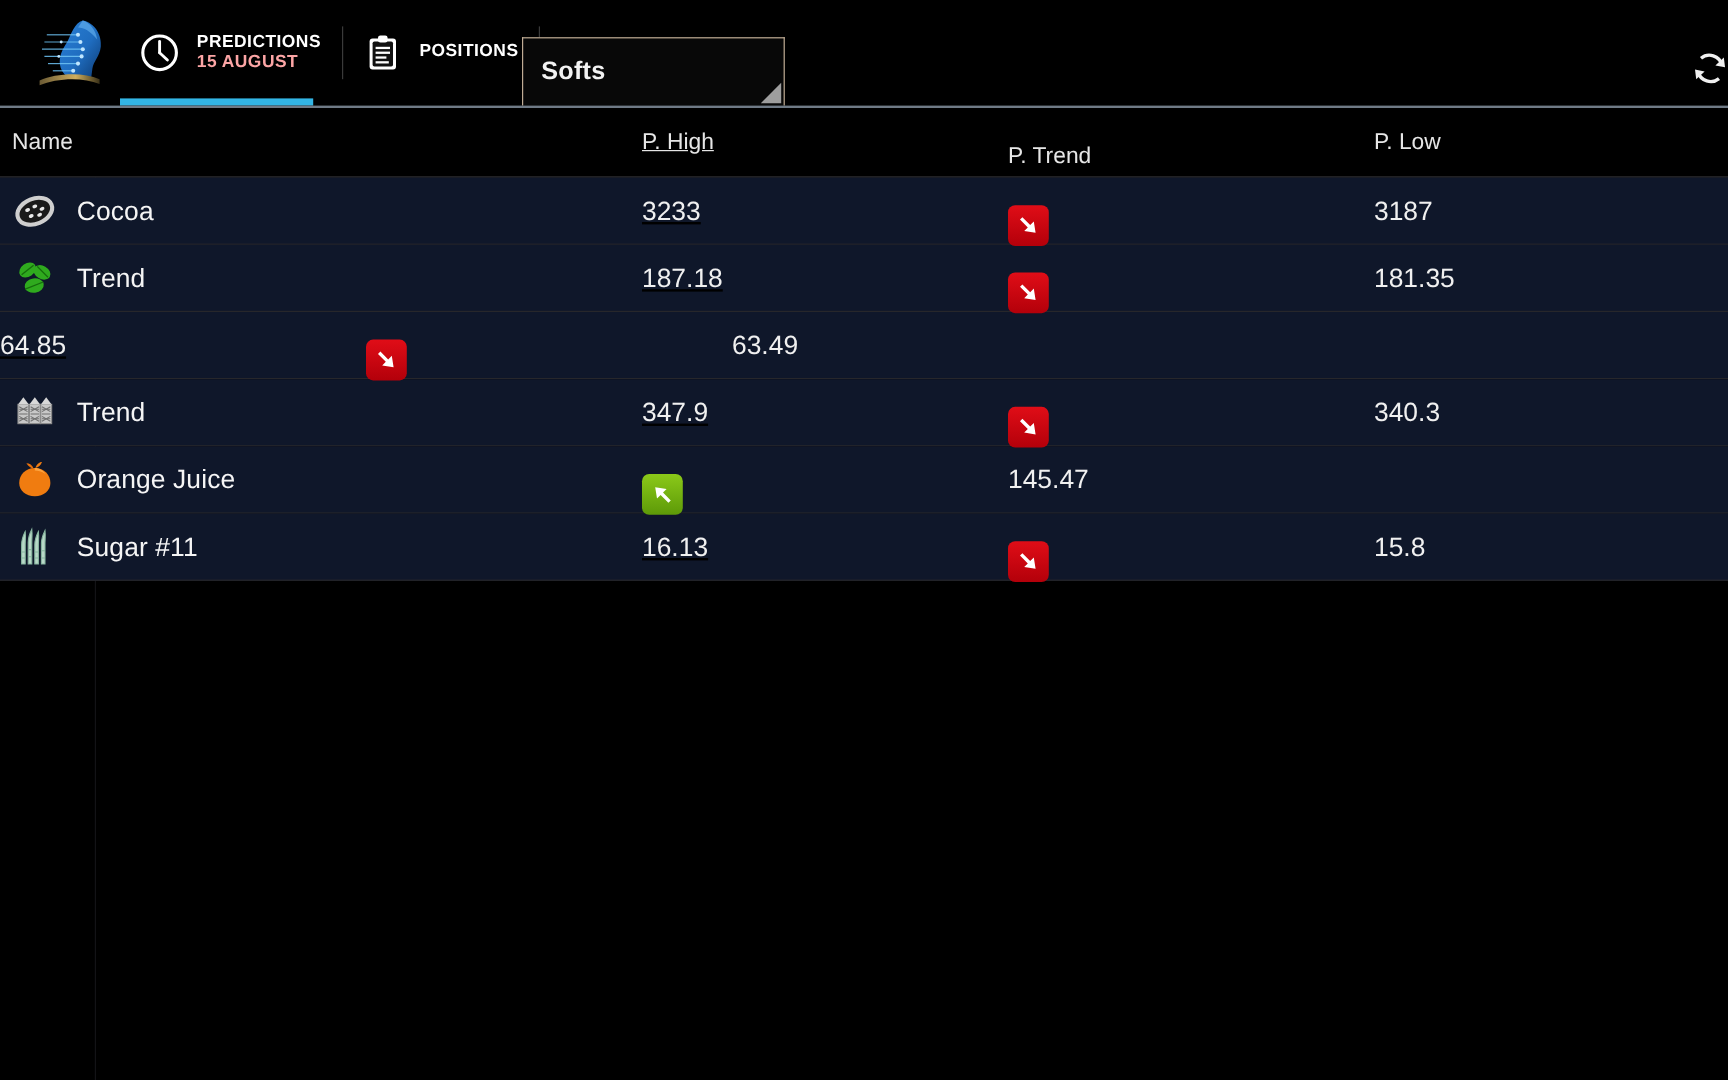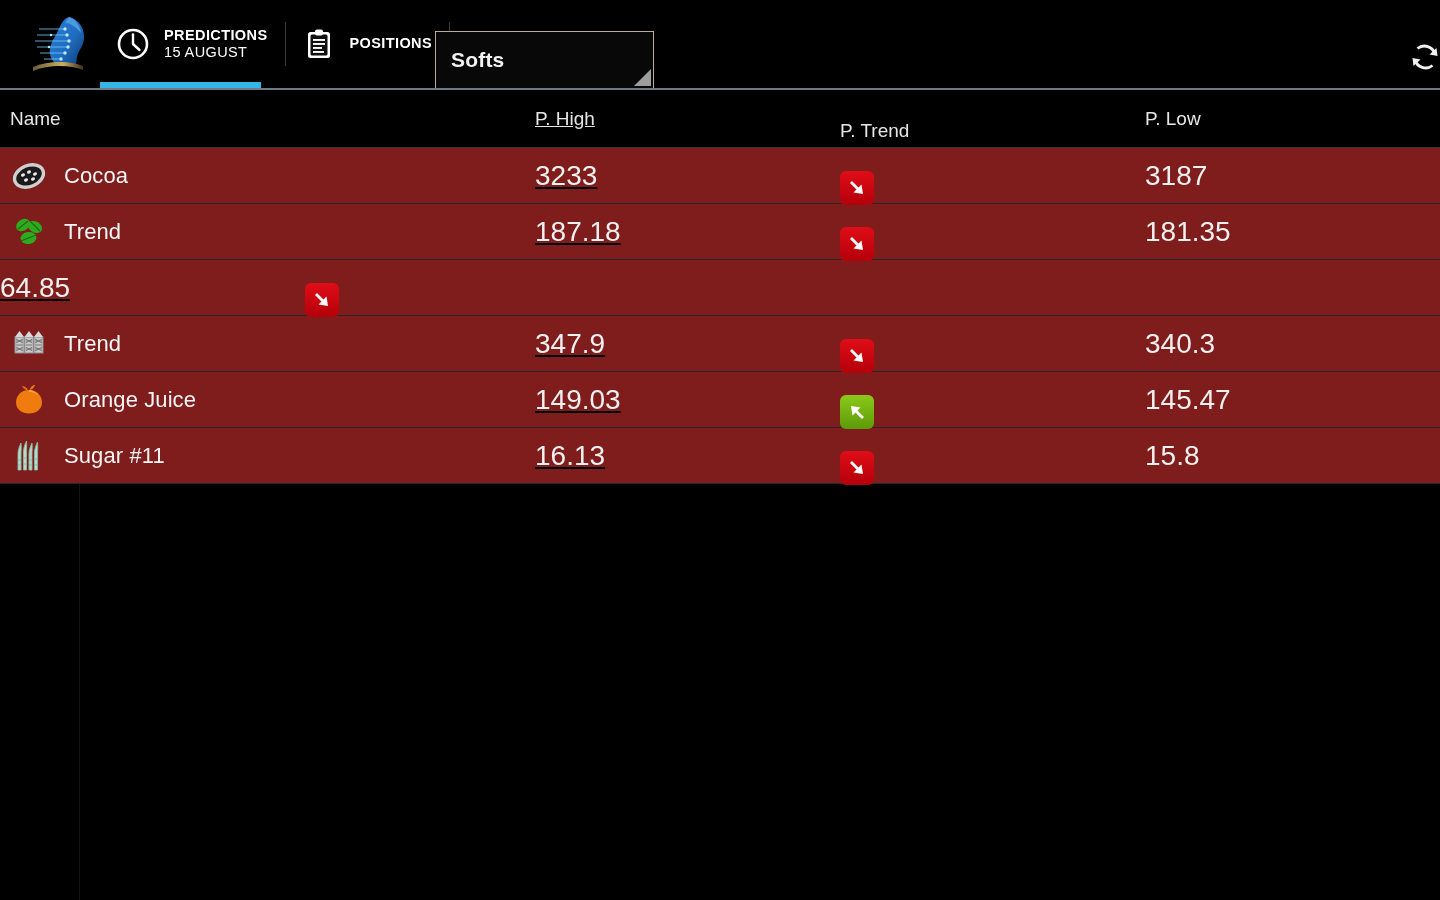--- a/index.html
+++ b/index.html
@@ -48,21 +48,21 @@
     position:absolute; right:0; top:22px; width:1px; height:44px;
     background:#3a3a3a;
   }
   .tab-icon { width:34px; height:34px; flex:0 0 34px; display:block; }
   .tab-labels { display:flex; flex-direction:column; justify-content:center; line-height:1.18; }
   .tab-title {
     font-size:14.5px; font-weight:bold; color:#ffffff;
     letter-spacing:0.4px;
   }
   .tab-sub {
-    font-size:14.5px; font-weight:normal; color:#ffffff;
+    font-size:14.5px; font-weight:bold; color:#fca5a5;
     letter-spacing:0.4px;
   }
 
   
   .dropdown {
     position:absolute; left:415px; top:31px;
     width:219px; height:57px;
     background:#080808;
     border:1.5px solid #c0ac95;
     border-bottom:none;
@@ -102,37 +102,37 @@
     display:flex; align-items:center;
     border-bottom:1.5px solid #38383c;
     background:#000;
   }
   .thead .cell { font-size:19px; color:#e6e6e6; }
 
   .row {
     height:56px;
     display:flex; align-items:center;
     border-bottom:1px solid #27272b;
-    background:#7f1d1d;
+    background:#0f172a;
   }
 
   .cell { display:flex; align-items:center; }
   .col-name  { width:535px; padding-left:10px; gap:16px; }
   .col-high  { width:305px;text-decoration:underline; }
   .col-trend { width:305px;margin-top:24px; }
   .col-low   { width:295px; }
 
   .thead .col-name  { padding-left:10px; }
   .thead .col-high  { padding-left:0; }
   .thead .col-trend { padding-left:0; }
   .thead .col-low   { padding-left:0; }
 
   .commodity-icon { width:38px; height:38px; flex:0 0 38px; display:block; }
   .commodity-name { font-size:22px; color:#f5f5f5; letter-spacing:0.1px; }
-  .price { font-size:28px; color:#f0f0f0; }
+  .price { font-size:22px; color:#f0f0f0; }
 
   .trend-badge {
     width:34px; height:34px; border-radius:6px;
     display:flex; align-items:center; justify-content:center;
   }
   .trend-down { background:linear-gradient(180deg,#e00d17 0%, #b3000a 100%); }
   .trend-up   { background:linear-gradient(180deg,#8bc919 0%, #5d9a08 100%); }
   .trend-badge svg { display:block; }
 
   .content-fill {
@@ -322,20 +322,23 @@
       <div class="cell col-high">
         <span class="price">64.85</span>
       </div>
       <div class="cell col-trend">
         <span class="trend-badge trend-down">
           <svg width="22" height="22" viewBox="0 0 22 22">
             <path d="M6 4 L12.5 10.5 L15.5 7.5 L17 17 L7.5 15.5 L10.5 12.5 L4 6 Z" fill="#ffffff"></path>
           </svg>
         </span>
       </div>
+      <div class="cell col-low">
+        <span class="price">63.49</span>
+      </div>
     </div>
 
     <div class="row">
       <div class="cell col-name">
         <span class="commodity-icon">
           <svg width="38" height="38" viewBox="0 0 38 38">
             <g fill="#c8c8c8" stroke="#8c8c8c" stroke-width="1">
               <rect x="5" y="12" width="9" height="16"></rect>
               <rect x="14.5" y="12" width="9" height="16"></rect>
               <rect x="24" y="12" width="9" height="16"></rect>
@@ -376,23 +379,20 @@
       <div class="cell col-name">
         <span class="commodity-icon">
           <svg width="38" height="38" viewBox="0 0 38 38">
             <path d="M19 9 C27 9 32 15 32 21.5 C32 28 26.5 32.5 19 32.5 C11.5 32.5 6 28 6 21.5 C6 15 11 9 19 9 Z" fill="#f07c10"></path>
             <path d="M19 9 C23 9 26 11 28 14 C24.5 11.5 21.5 11 19 11 Z" fill="#fca33f"></path>
             <path d="M18 9.5 C17 6.5 14.5 5 12 5 C13.5 7.5 15.5 9 18 9.5 Z" fill="#e8700c"></path>
             <path d="M19.5 9 C20.5 6 22.5 4 25 4 C24 6.8 22 8.6 19.5 9 Z" fill="#f07c10"></path>
           </svg>
         </span>
         <span class="commodity-name">Orange Juice</span>
-      </div>
-      <div class="cell col-high">
-        <span class="price">149.03</span>
       </div>
       <div class="cell col-trend">
         <span class="trend-badge trend-up">
           <svg width="22" height="22" viewBox="0 0 22 22">
             <path d="M16 18 L9.5 11.5 L6.5 14.5 L5 5 L14.5 6.5 L11.5 9.5 L18 16 Z" fill="#ffffff"></path>
           </svg>
         </span>
       </div>
       <div class="cell col-low">
         <span class="price">145.47</span>

